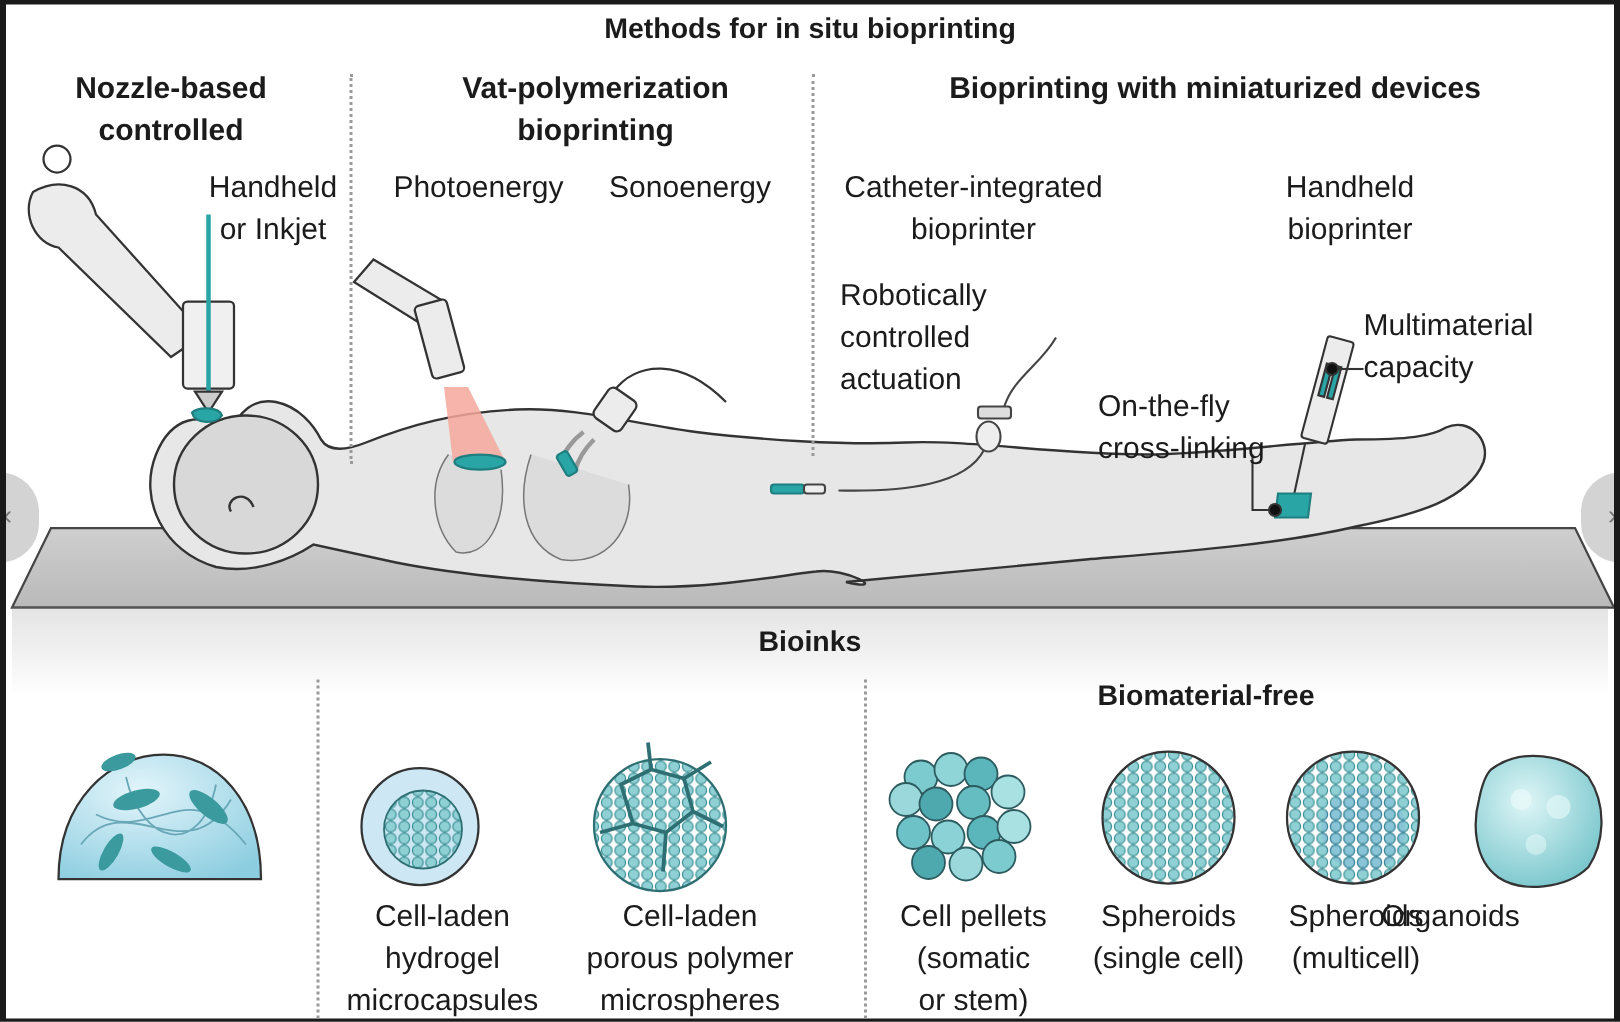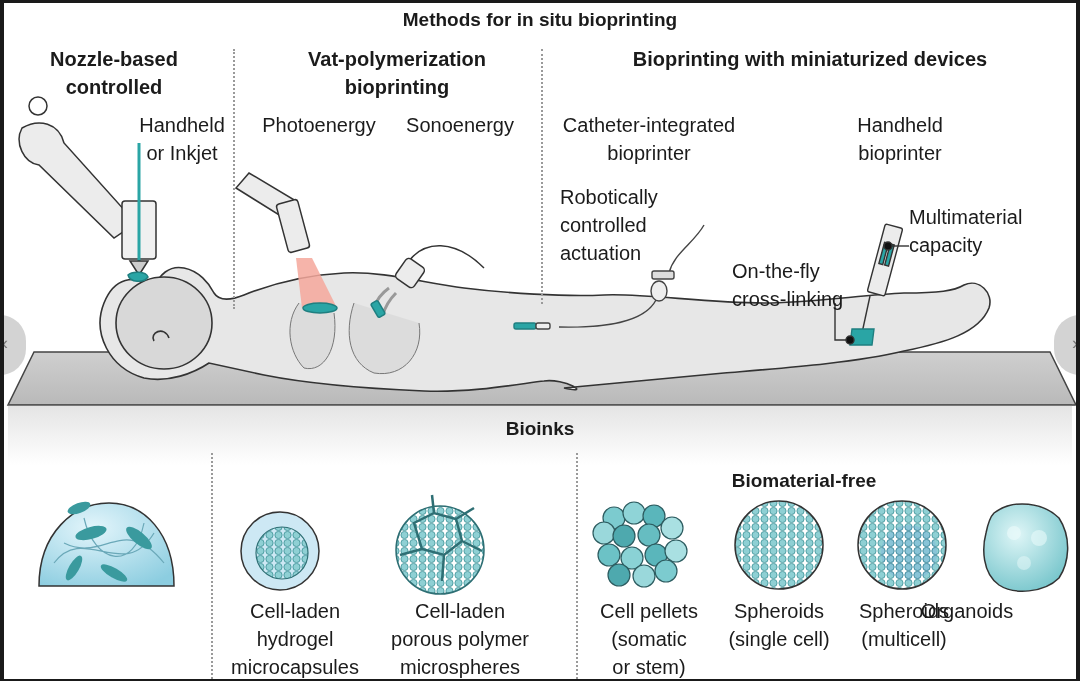--- a/index.html
+++ b/index.html
@@ -196,21 +196,21 @@
   <div class="t lbl" style="left:556px;top:180px;width:120px;text-align:left;">Robotically
 controlled
 actuation</div>
   <div class="t lbl" style="left:728px;top:254px;width:140px;text-align:left;">On-the-fly
 cross-linking</div>
   <div class="t b h1" style="left:450px;top:412px;width:172px;">Bioinks</div>
 
   <div class="t lbl" style="left:905px;top:200px;width:140px;text-align:left;">Multimaterial
 capacity</div>
 
-  <div class="t b h1" style="left:700px;top:464px;width:200px;">Biomaterial-free</div>
+  <div class="t b h1" style="left:700px;top:448px;width:200px;">Biomaterial-free</div>
 
   <div class="t lbl" style="left:216px;top:594px;width:150px;">Cell-laden
 hydrogel
 microcapsules</div>
   <div class="t lbl" style="left:366px;top:594px;width:180px;">Cell-laden
 porous polymer
 microspheres</div>
 
   <div class="t lbl" style="left:580px;top:594px;width:130px;">Cell pellets
 (somatic

